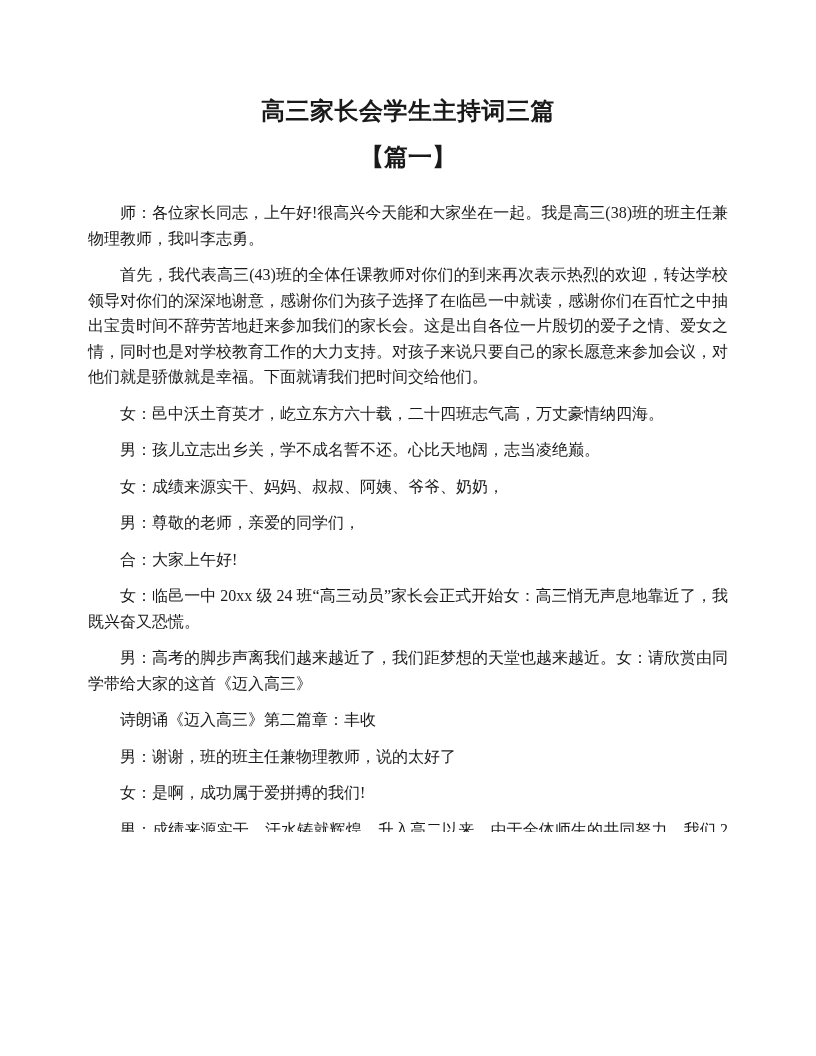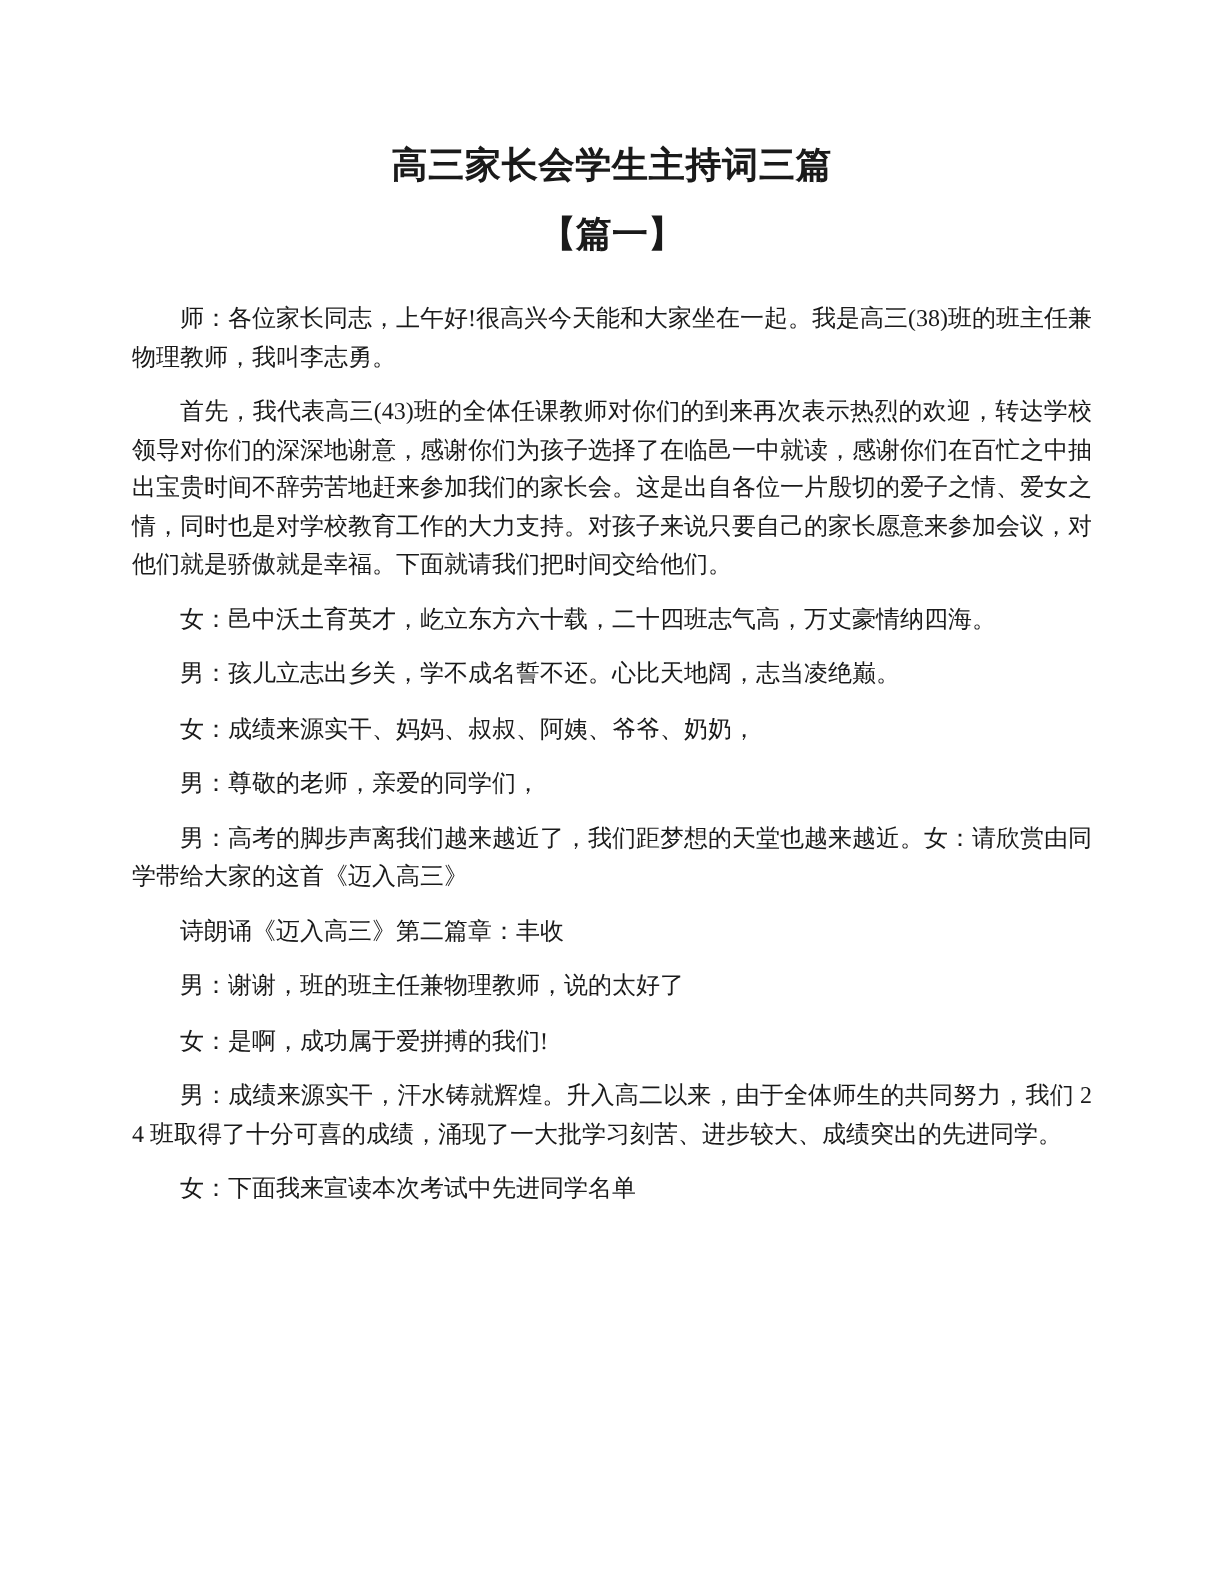--- a/index.html
+++ b/index.html
@@ -53,20 +53,22 @@
 <div class="page">
   <h1 class="doc-title">高三家长会学生主持词三篇</h1>
   <h2 class="section-heading">【篇一】</h2>
   <div class="doc-body" id="doc-body">
       <p>师：各位家长同志，上午好!很高兴今天能和大家坐在一起。我是高三(38)班的班主任兼物理教师，我叫李志勇。</p>
       <p>首先，我代表高三(43)班的全体任课教师对你们的到来再次表示热烈的欢迎，转达学校领导对你们的深深地谢意，感谢你们为孩子选择了在临邑一中就读，感谢你们在百忙之中抽出宝贵时间不辞劳苦地赶来参加我们的家长会。这是出自各位一片殷切的爱子之情、爱女之情，同时也是对学校教育工作的大力支持。对孩子来说只要自己的家长愿意来参加会议，对他们就是骄傲就是幸福。下面就请我们把时间交给他们。</p>
       <p>女：邑中沃土育英才，屹立东方六十载，二十四班志气高，万丈豪情纳四海。</p>
       <p>男：孩儿立志出乡关，学不成名誓不还。心比天地阔，志当凌绝巅。</p>
       <p>女：成绩来源实干、妈妈、叔叔、阿姨、爷爷、奶奶，</p>
       <p>男：尊敬的老师，亲爱的同学们，</p>
+      <p>合：大家上午好!</p>
+      <p>女：临邑一中 20xx 级 24 班“高三动员”家长会正式开始女：高三悄无声息地靠近了，我既兴奋又恐慌。</p>
       <p>男：高考的脚步声离我们越来越近了，我们距梦想的天堂也越来越近。女：请欣赏由同学带给大家的这首《迈入高三》</p>
       <p>诗朗诵《迈入高三》第二篇章：丰收</p>
       <p>男：谢谢，班的班主任兼物理教师，说的太好了</p>
       <p>女：是啊，成功属于爱拼搏的我们!</p>
       <p>男：成绩来源实干，汗水铸就辉煌。升入高二以来，由于全体师生的共同努力，我们 24 班取得了十分可喜的成绩，涌现了一大批学习刻苦、进步较大、成绩突出的先进同学。</p>
       <p>女：下面我来宣读本次考试中先进同学名单</p>
     </div>
 </div>
 
 </body></html>

